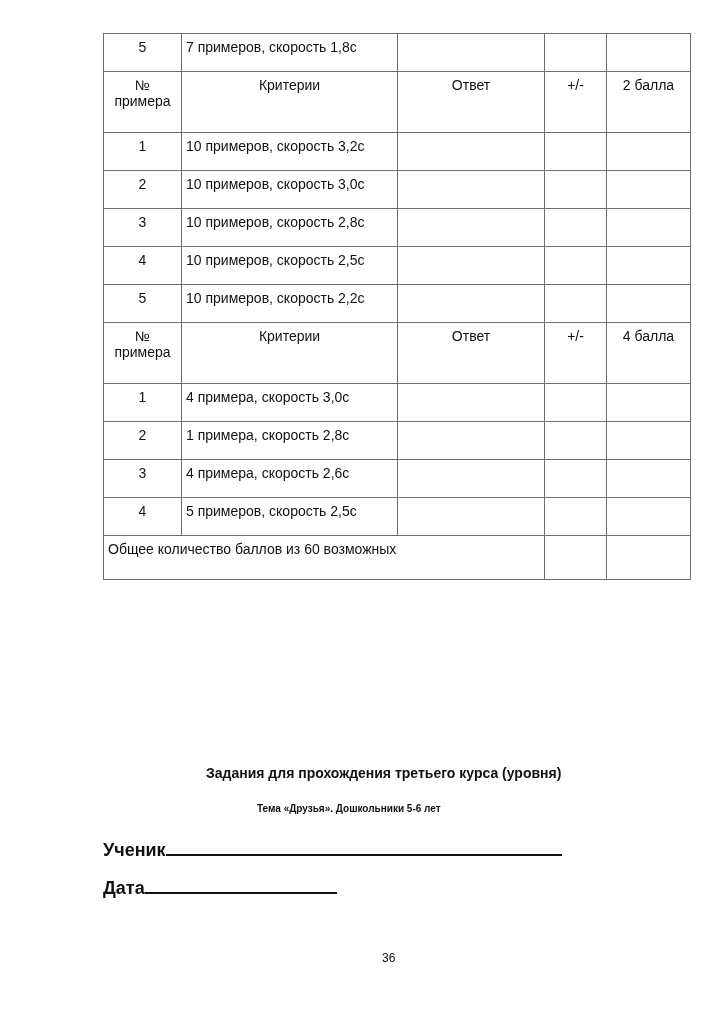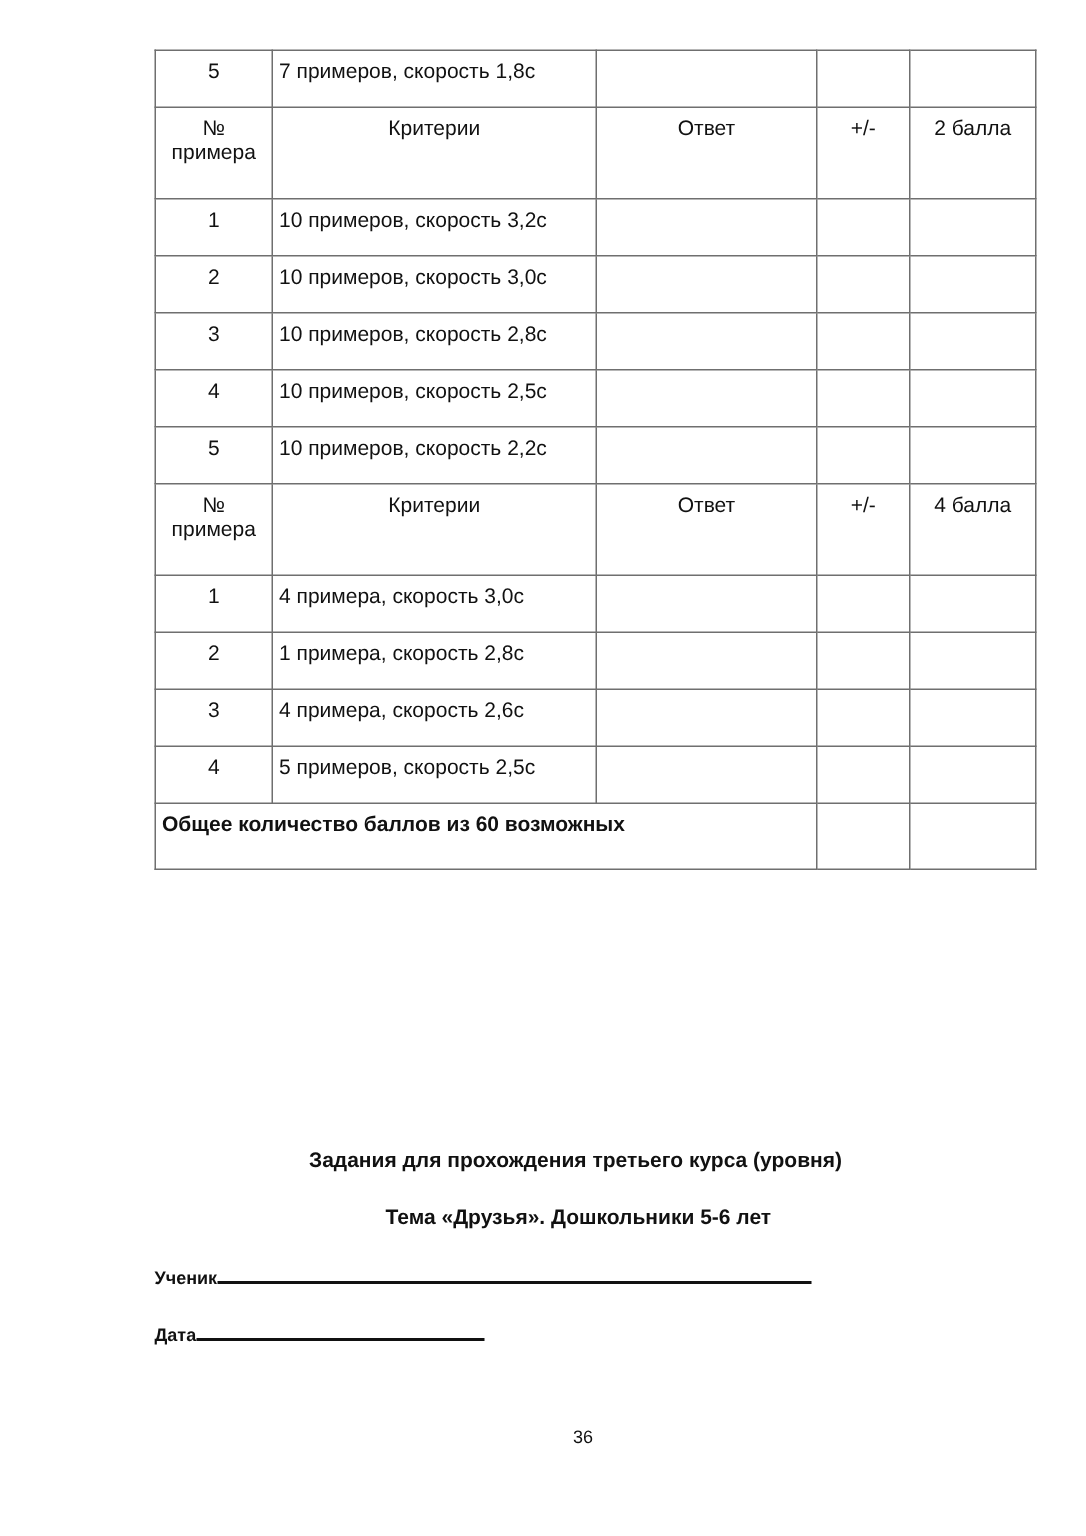--- a/index.html
+++ b/index.html
@@ -10,25 +10,25 @@
   table.grid td { border: 1px solid #6f6f6f; vertical-align: top; padding: 5px 4px 0 4px; }
   col.c1 { width: 78px; } col.c2 { width: 216px; } col.c3 { width: 147px; }
   col.c4 { width: 62px; } col.c5 { width: 84px; }
   tr.data td { height: 32px; }
   tr.hdr td { height: 55px; }
   td.center { text-align: center; }
   td.num { text-align: center; }
   td.crit { text-align: left; padding-left: 8px; padding-right: 4px; }
   tr.section td { background: #8db3e2; text-align: center; font-weight: bold;
                   font-size: 16px; height: 32px; padding-top: 4px; }
-  tr.total td { height: 38px; font-weight: bold; }
+  tr.total td { height: 38px; }
   td.left { text-align: left; }
   .title1 { position: absolute; top: 765px; left: 206px; font-weight: bold; font-size: 14px; }
-  .title2 { position: absolute; top: 803px; left: 257px; font-weight: bold; font-size: 14px; }
-  .field { position: absolute; left: 103px; font-weight: bold; font-size: 12px; }
+  .title2 { position: absolute; top: 803px; left: 257px; font-weight: bold; font-size: 10px; }
+  .field { position: absolute; left: 103px; font-weight: bold; font-size: 18px; }
   .field .line { display: inline-block; border-bottom: 2px solid #111; vertical-align: baseline; height: 14px; }
   .f1 { top: 840px; } .f1 .line { width: 396px; }
   .f2 { top: 878px; } .f2 .line { width: 192px; }
   .pagenum { position: absolute; top: 951px; left: 382px; font-size: 12px; }
 </style>
 </head>
 <body>
 
 <table class="grid">
   <colgroup>

